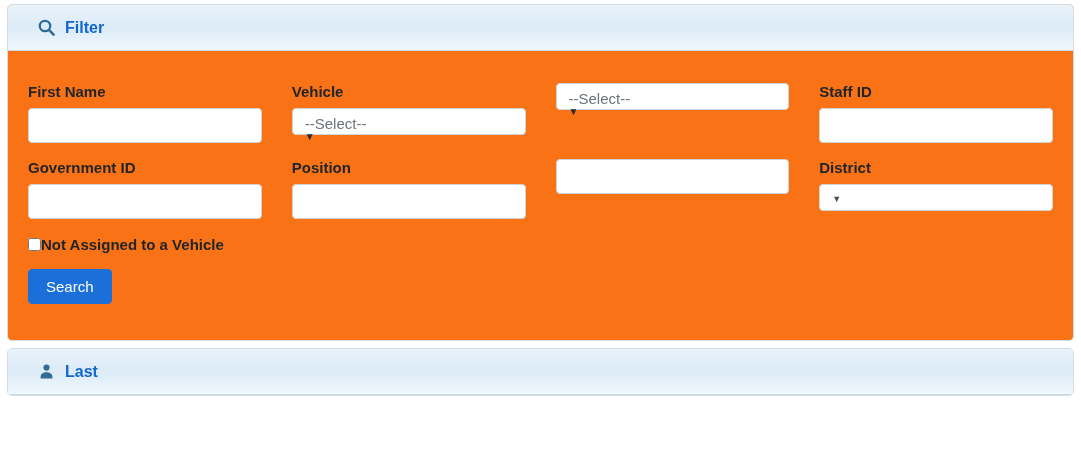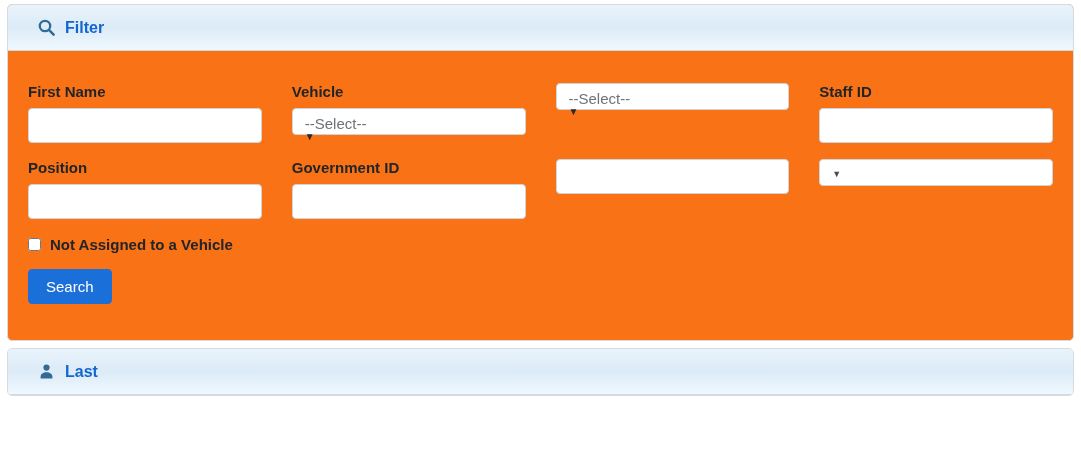--- a/index.html
+++ b/index.html
@@ -86,21 +86,20 @@
     cursor: pointer;
     flex-direction: column;
   }
   .select-text { font-size: 15px; color: #6e7378; }
   .select-caret { font-size: 10px; color: #2b2b2b; line-height: 1; }
   .select-caret.native { font-size: 9px; color: #4a4f54; }
 
   .checkbox-group {
     display: flex;
     align-items: center;
-    gap: 9px;
     margin-top: 1px;
   }
   .checkbox-group input[type="checkbox"] {
     width: 13px; height: 13px;
     margin: 0;
     cursor: pointer;
   }
   .checkbox-label { font-size: 15px; font-weight: 700; color: #212529; }
 
   .button-row { grid-column: 1 / -1; }
@@ -151,32 +150,33 @@
             <span class="select-text">--Select--</span>
             <span class="select-caret">▼</span>
           </div>
         </div>
 
         <div class="field-group">
           <label class="field-label">Staff ID</label>
           <input type="text" class="text-input" value="" style="">
         </div>
         <div class="field-group">
+          <label class="field-label">Government ID</label>
+          <input type="text" class="text-input" value="" style="">
+        </div>
+        <div class="field-group">
           <label class="field-label">Position</label>
           <input type="text" class="text-input" value="" style="">
         </div>
         <div class="field-group">
-          <label class="field-label">Government ID</label>
-          <input type="text" class="text-input" value="" style="">
-        </div>
-        <div class="field-group">
-          <input type="text" class="text-input" value="" style="">
-        </div>
-
-        <div class="field-group">
+          <input type="text" class="text-input" value="" style="">
+        </div>
+
+        <div class="field-group">
+          <label class="field-label">District</label>
           <div class="select-box">
             <span class="select-text"></span>
             <span class="select-caret native">▼</span>
           </div>
         </div>
         <div class="checkbox-group">
           <input type="checkbox" style="">
           <span class="checkbox-label">Not Assigned to a Vehicle</span>
         </div>
         <div></div>

